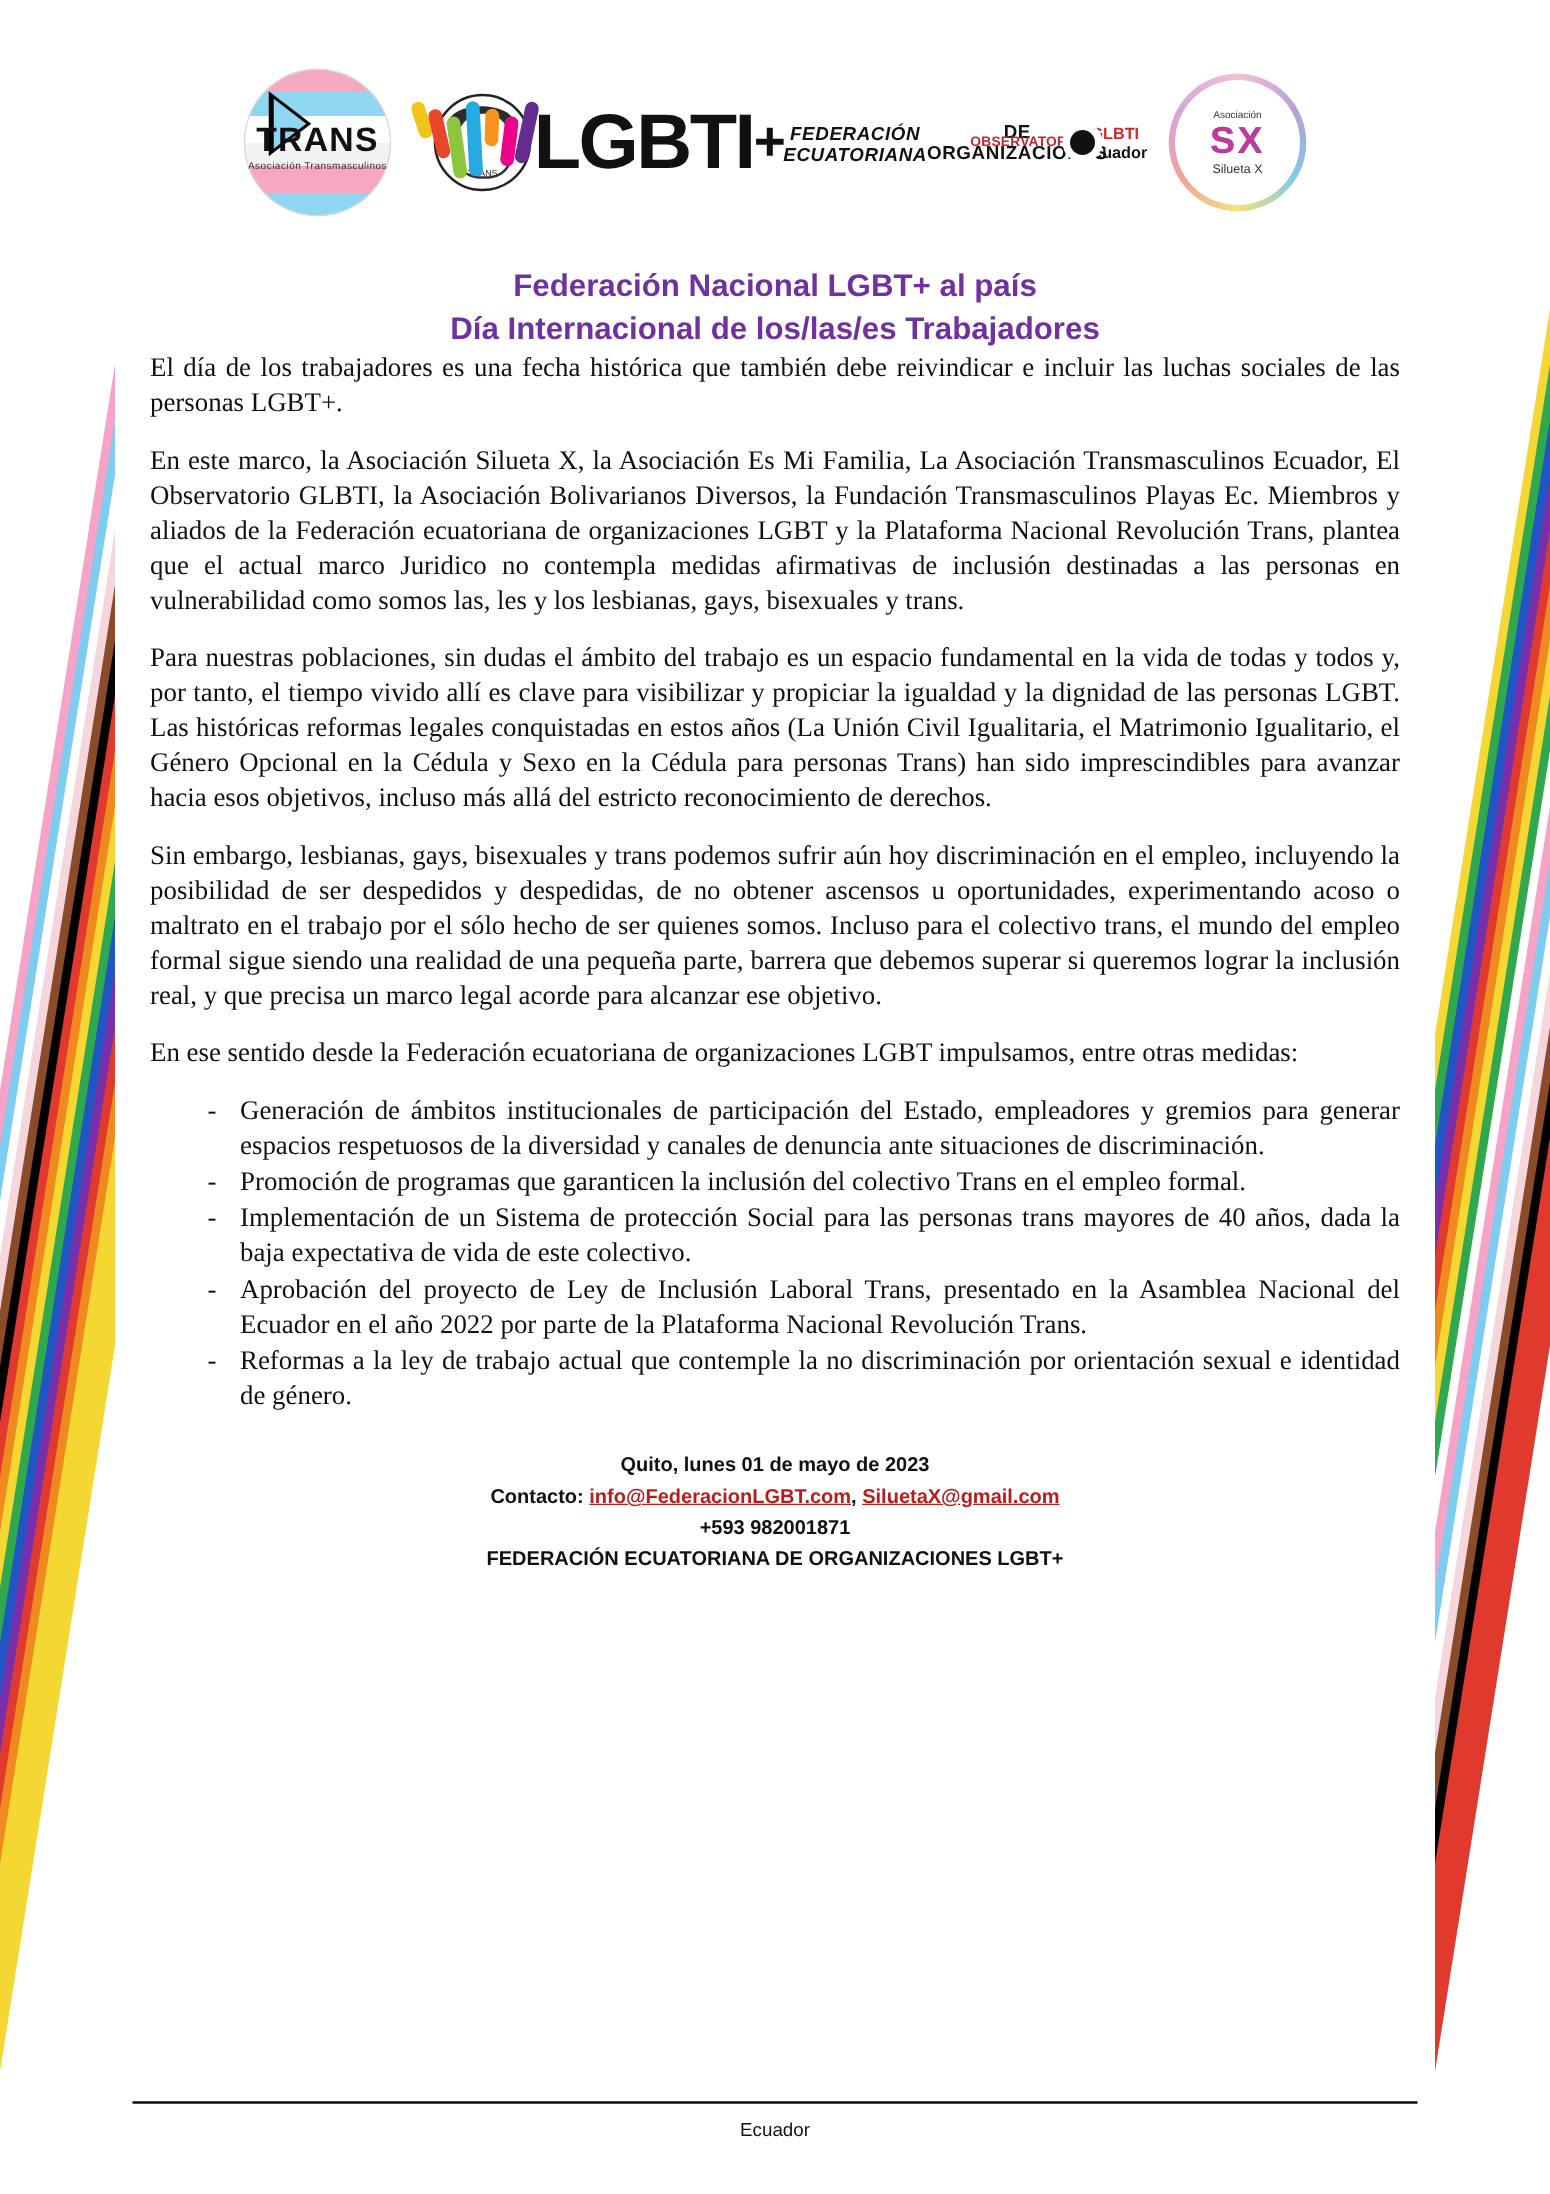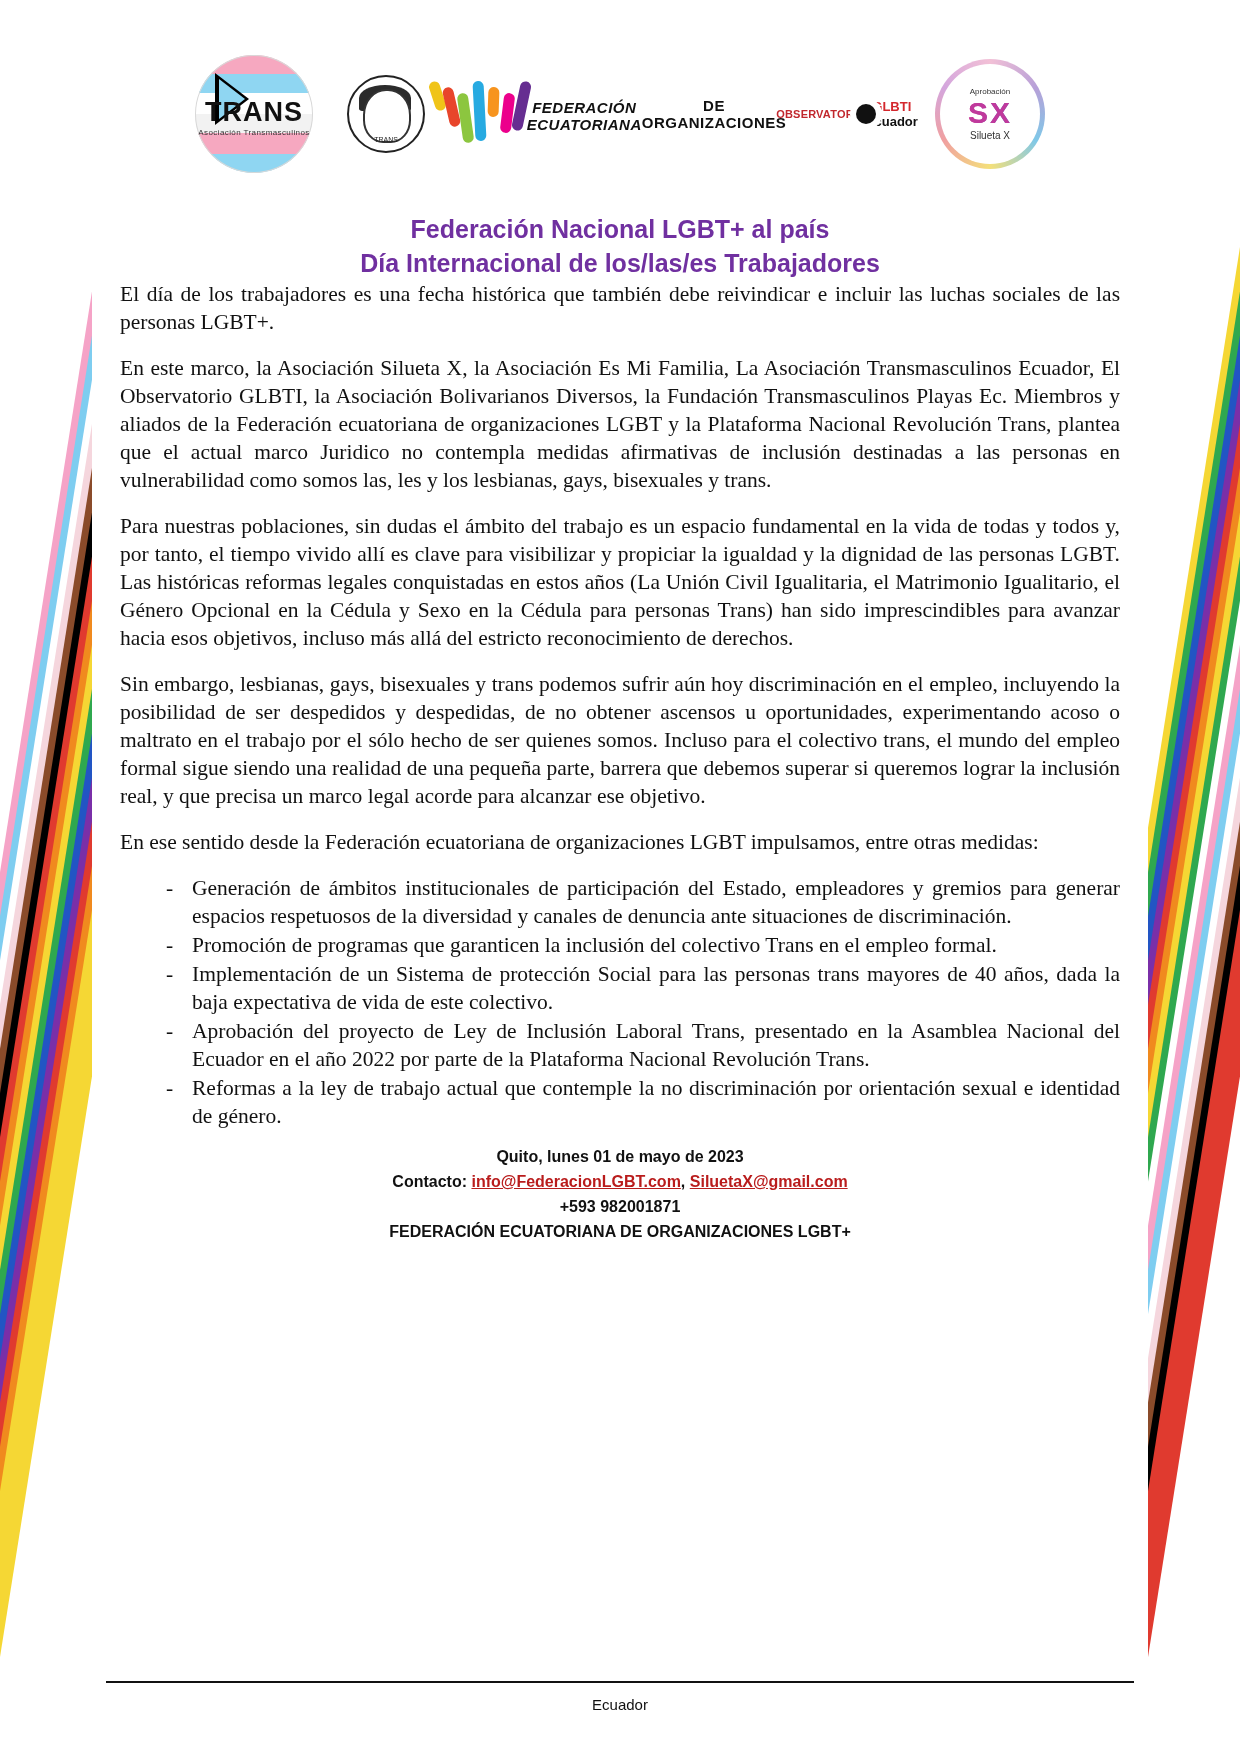--- a/index.html
+++ b/index.html
@@ -252,21 +252,21 @@
   .body-text { padding: 0 14px; }
   .body-text p {
     font-size: 21.5px;
     line-height: 28px;
     text-align: justify;
     margin: 0 0 18px 0;
     color: #111;
   }
   ul.measures {
     list-style: none;
-    margin: 6px 0 14px 0;
+    margin: 6px 0 30px 0;
     padding: 0 0 0 38px;
   }
   ul.measures li {
     font-size: 21.5px;
     line-height: 28px;
     text-align: justify;
     color: #111;
     position: relative;
     padding-left: 34px;
     margin-bottom: 1px;
@@ -376,34 +376,35 @@
       <div class="logo logo-lgbti">
         <div class="lgbti-bird" id="lgbti-bird">
             <i style="background: rgb(240, 196, 25); height: 30px; margin-top: 0px; transform: rotate(-18deg);"></i>
             <i style="background: rgb(232, 69, 43); height: 40px; margin-top: 6px; transform: rotate(-13deg);"></i>
             <i style="background: rgb(140, 198, 63); height: 50px; margin-top: 12px; transform: rotate(-8deg);"></i>
             <i style="background: rgb(39, 170, 225); height: 60px; margin-top: 0px; transform: rotate(-3deg);"></i>
             <i style="background: rgb(247, 148, 30); height: 30px; margin-top: 6px; transform: rotate(2deg);"></i>
             <i style="background: rgb(236, 0, 140); height: 40px; margin-top: 12px; transform: rotate(7deg);"></i>
             <i style="background: rgb(102, 45, 145); height: 50px; margin-top: 0px; transform: rotate(12deg);"></i>
           </div>
+        <div class="lgbti-word"><span>LGBTI</span><span class="plus">+</span></div>
         <div class="lgbti-sub1">FEDERACIÓN ECUATORIANA</div>
         <div class="lgbti-sub2">DE ORGANIZACIONES</div>
       </div>
 
       <div class="logo logo-obs">
         <div class="obs-top">OBSERVATORIO</div>
         <div class="obs-eye"></div>
         <div class="obs-bot"><span>GLBTI</span><em style="font-style:normal;color:#111"> Ecuador</em></div>
       </div>
 
       <div class="logo logo-sx">
         <div class="sx-ring"></div>
         <div class="sx-inner">
-          <div class="sx-top">Aprobación</div>
+          <div class="sx-top">Asociación</div>
           <div class="sx-big">SX</div>
           <div class="sx-bot">Silueta X</div>
         </div>
       </div>
     </div>
 
     <div class="doc-title">
       <div>Federación Nacional LGBT+ al país</div>
       <div>Día Internacional de los/las/es Trabajadores</div>
     </div>

